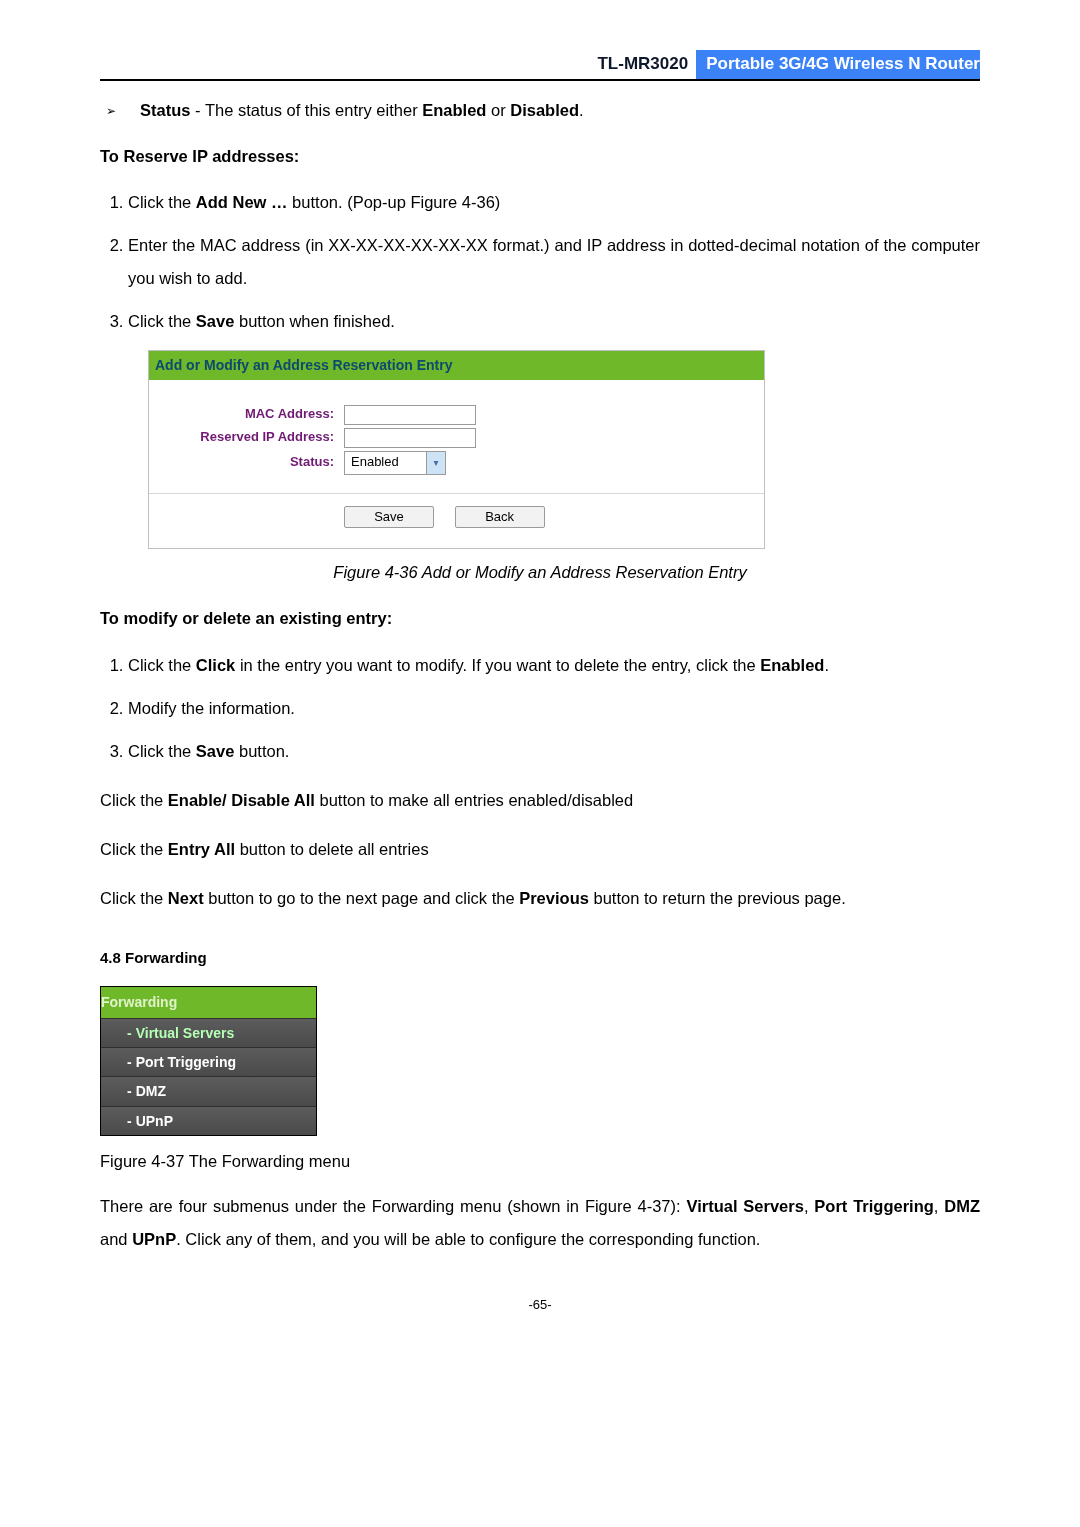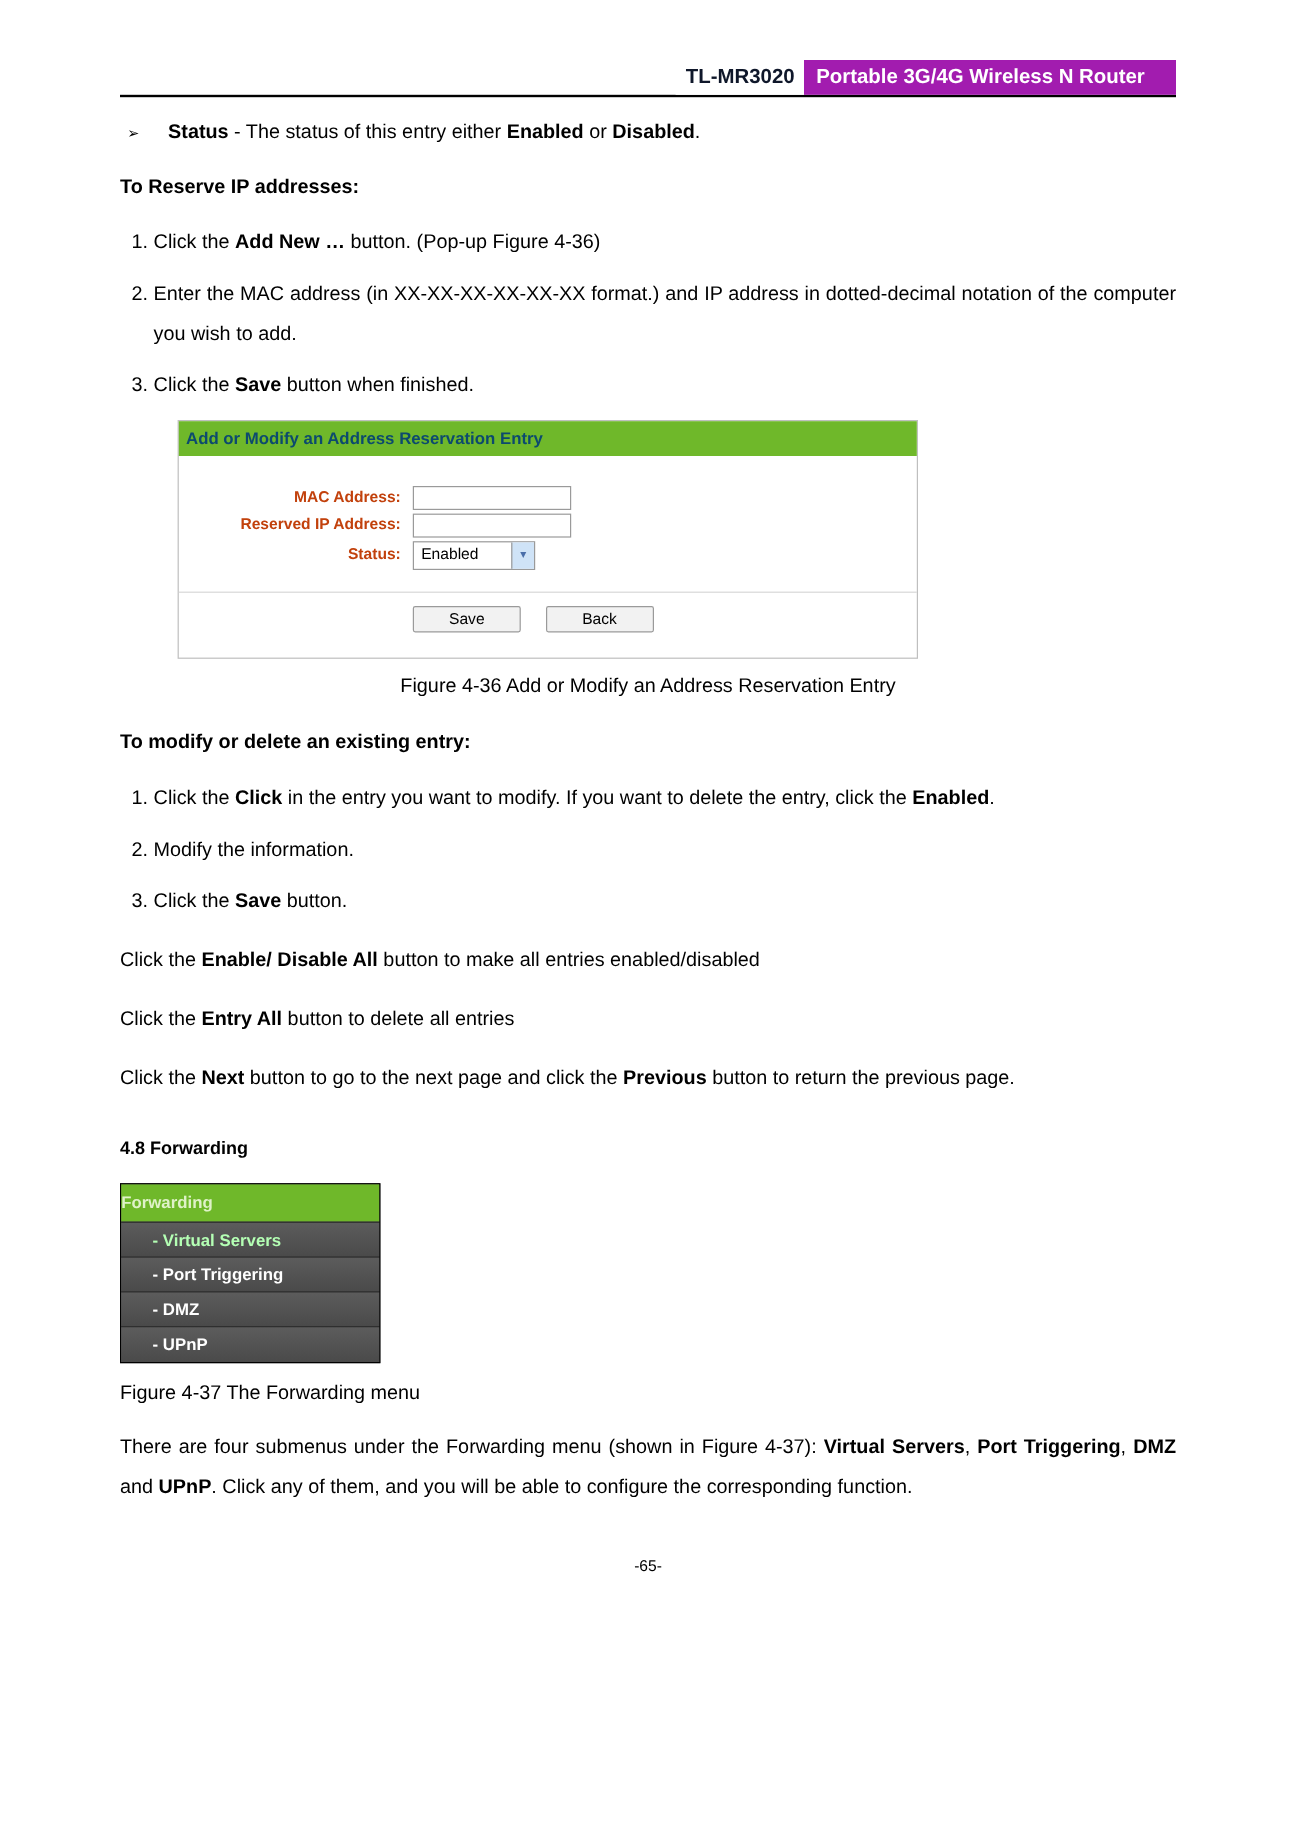--- a/index.html
+++ b/index.html
@@ -22,23 +22,23 @@
     justify-content: flex-end;
     font-weight: bold;
     font-size: 17px;
   }
   .header-bar .h-left {
     background: #fff;
     color: #0f172a;
     padding: 2px 8px;
   }
   .header-bar .h-right {
-    background: #a21caf;
+    background: #3b82f6;
     color: #fff;
-    padding: 2px 26px 2px 10px;
+    padding: 2px 0 2px 10px;
   }
   .bullet-row {
     display: flex;
     gap: 24px;
     margin: 6px 0 22px 0;
     padding-left: 6px;
   }
   .bullet-glyph {
     font-size: 12px;
     padding-top: 4px;
@@ -79,21 +79,21 @@
   .form-row {
     display: flex;
     align-items: center;
     margin: 3px 0;
     font-size: 13px;
   }
   .form-label {
     width: 185px;
     text-align: right;
     padding-right: 10px;
-    color: #c2410c;
+    color: #701a75;
     font-weight: bold;
   }
   .text-input {
     width: 130px;
     height: 18px;
     border: 1px solid #9a9a9a;
     background: #fff;
   }
   .select-box {
     width: 100px;
@@ -133,20 +133,21 @@
     font-size: 13px;
     text-align: center;
     line-height: 20px;
     margin-right: 16px;
     color: #000;
     background: #f2f2f2;
   }
   .caption {
     text-align: center;
     margin: 6px 0 13px 0;
+    font-style: italic;
   }
   .para {
     margin: 16px 0;
     text-align: justify;
     line-height: 2;
   }
   .heading {
     font-size: 15px;
     font-weight: bold;
     margin: 32px 0 18px 0;

